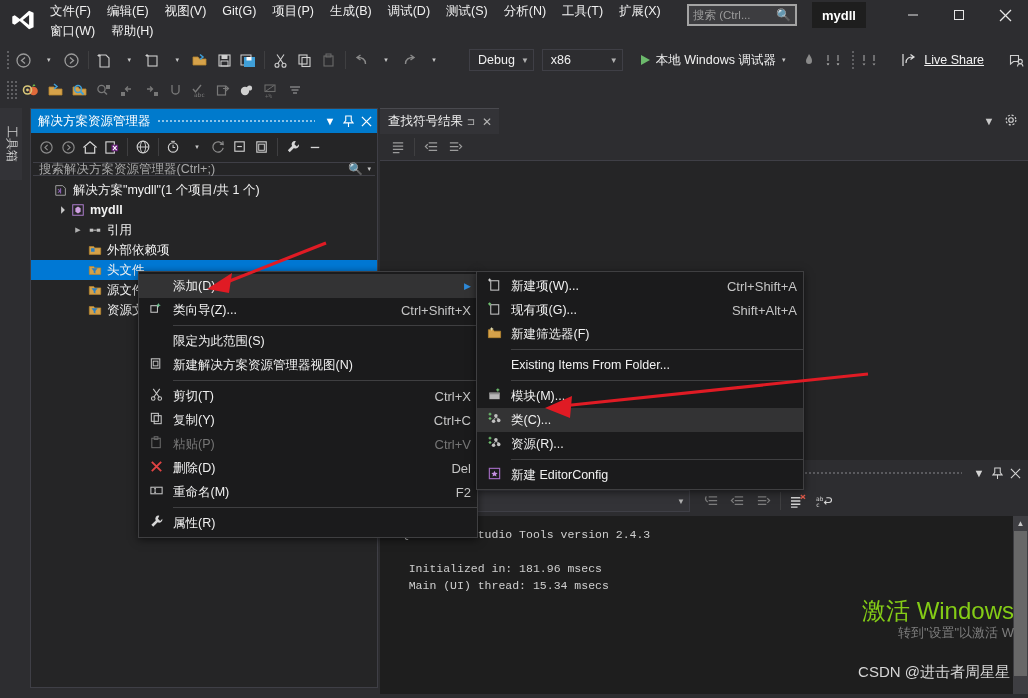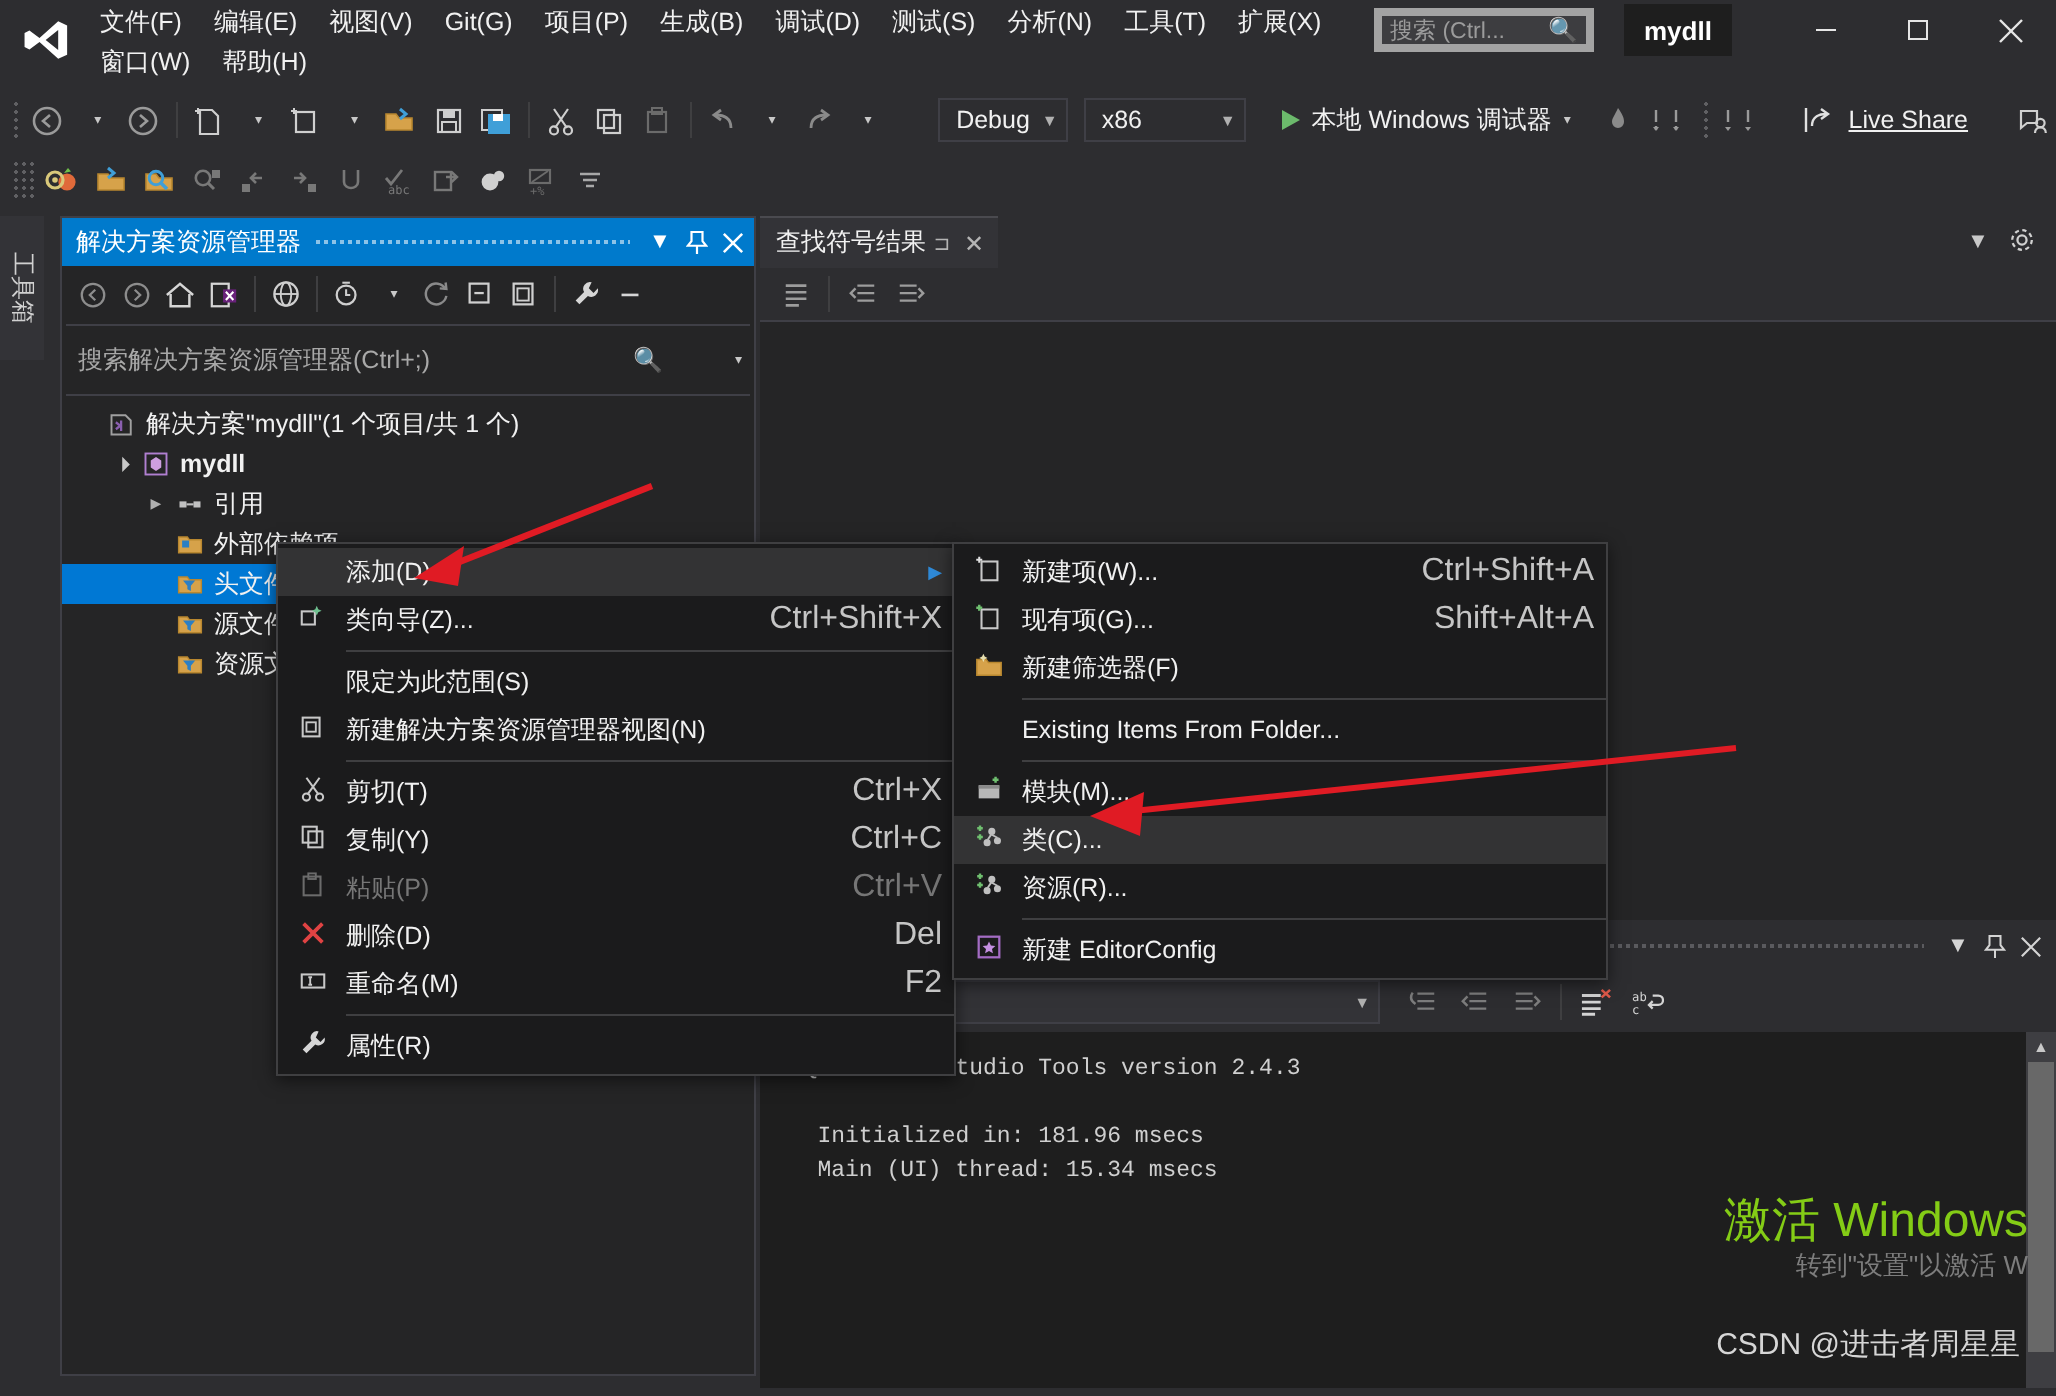--- a/index.html
+++ b/index.html
@@ -13,21 +13,21 @@
   }
   #app { position:relative; width:1028px; height:698px; background:#2d2d30; }
 
   
   .titlebar { position:absolute; left:0; top:0; width:1028px; height:40px; background:#2d2d30; }
   .vs-logo { position:absolute; left:10px; top:7px; width:26px; height:26px; }
   .menubar { position:absolute; left:42px; top:0; height:40px; }
   .menu-row { display:flex; align-items:center; height:20px; padding-top:2px;}
   .menu-item { padding:1px 8px; color:#f1f1f1; font-size:12.5px; line-height:17px; cursor:default; white-space:nowrap; }
   .searchbox { position:absolute; left:687px; top:4px; width:110px; height:22px;
-     background:#3d3d40; border:4px solid #a3a3a3; display:flex; align-items:center; padding:0 4px;}
+     background:#3d3d40; border:2px solid #a3a3a3; display:flex; align-items:center; padding:0 4px;}
   .searchbox .ph { color:#9b9b9b; font-size:11.5px; flex:1; white-space:nowrap; overflow:hidden;}
   .searchbox .mag { color:#e6e6e6; font-size:12px; margin-left:2px;}
   .apptitle { position:absolute; left:812px; top:2px; height:26px; padding:0 10px;
      display:flex; align-items:center; background:#1e1e1e; color:#fff; font-weight:bold; font-size:13px;}
   .wbtns { position:absolute; right:0; top:0; display:flex; }
   .wbtn { width:46px; height:30px; display:flex; align-items:center; justify-content:center; color:#e6e6e6; font-size:15px;}
 
   
   .toolbar1 { position:absolute; left:0; top:44px; width:1028px; height:32px; background:#2d2d30; display:flex; align-items:center;}
   .toolbar2 { position:absolute; left:0; top:76px; width:1028px; height:28px; background:#2d2d30; display:flex; align-items:center;}
@@ -54,22 +54,22 @@
   
   .se { position:absolute; left:30px; top:108px; width:348px; height:580px; background:#252526; border:1px solid #3f3f46;}
   .se-head { height:24px; background:#007acc; display:flex; align-items:center; padding:0 2px 0 7px;}
   .se-head .t { color:#fff; font-size:12.5px; white-space:nowrap;}
   .se-head .dots { flex:1; height:100%; margin:0 6px;
       background-image: radial-gradient(rgba(255,255,255,.55) 38%, transparent 39%);
       background-size:4px 4px; background-position:0 10px; background-repeat:repeat-x;}
   .se-head .hb { width:18px; height:22px; display:flex; align-items:center; justify-content:center; color:#fff; font-size:11px;}
   .se-tools { height:28px; display:flex; align-items:center; padding:0 4px; background:#252526;}
   .se-tools .ib { width:22px; height:22px; display:flex; align-items:center; justify-content:center; color:#b8b8b8; font-size:13px;}
-  .se-search { height:36px; margin:1px 2px 0 2px; background:#252526; border-top:1px solid #3f3f46; border-bottom:1px solid #3f3f46;
-      display:flex; align-items:center; padding:0 4px 0 6px;gap:32px;}
+  .se-search { height:14px; margin:1px 2px 0 2px; background:#252526; border-top:1px solid #3f3f46; border-bottom:1px solid #3f3f46;
+      display:flex; align-items:center; padding:0 4px 0 6px;}
   .se-search .ph { flex:1; color:#a8a8a8; font-size:12.5px;}
   .se-search .mag { color:#e0e0e0; font-size:12px;}
   .tree { padding-top:4px; font-size:12.5px; }
   .trow { display:flex; align-items:center; height:20px; padding-left:6px; white-space:nowrap; color:#f1f1f1;}
   .trow.sel { background:#0078d4; }
   .tw { width:14px; display:flex; align-items:center; justify-content:center; color:#c8c8c8; font-size:8px;}
   .ticon { width:20px; display:flex; align-items:center; justify-content:center; }
   .tlabel { padding-left:2px; }
   .bold { font-weight:bold; }
 
@@ -105,21 +105,21 @@
   .out-scroll .thumb { position:absolute; top:15px; left:1px; width:13px; height:145px; background:#686868;}
 
   
   .ctx { position:absolute; background:#1b1b1c; border:1px solid #3f3f41; box-shadow:0 2px 8px rgba(0,0,0,.55);
      padding:2px 0; font-size:12.5px; }
   .ctx-item { display:flex; align-items:center; height:24px; padding:0 6px 0 0; color:#f1f1f1; white-space:nowrap;}
   .ctx-item.hl { background:#333334; }
   .ctx-item.dis { color:#767676; }
   .ctx-ic { width:34px; text-align:center; font-size:13px; color:#c8c8c8; flex:none;}
   .ctx-lbl { flex:1; }
-  .ctx-key { color:#c5c5c5; padding-left:24px; font-size:16px;}
+  .ctx-key { color:#c5c5c5; padding-left:24px; font-size:13px;}
   .ctx-item.dis .ctx-key { color:#767676; }
   .ctx-arrow { color:#2f8ad8; font-size:9px; padding-left:10px;}
   .ctx-sep { height:1px; background:#3f3f41; margin:3px 0 3px 34px; }
 
   
   .arrows { position:absolute; left:0; top:0; width:1028px; height:698px; pointer-events:none; }
 
   
   .wm { position:absolute; right:14px; top:598px; text-align:right; color:#7b7b7b; pointer-events:none;}
   .wm .l1 { font-size:24px; color:#84cc16; line-height:26px; white-space:nowrap;}

